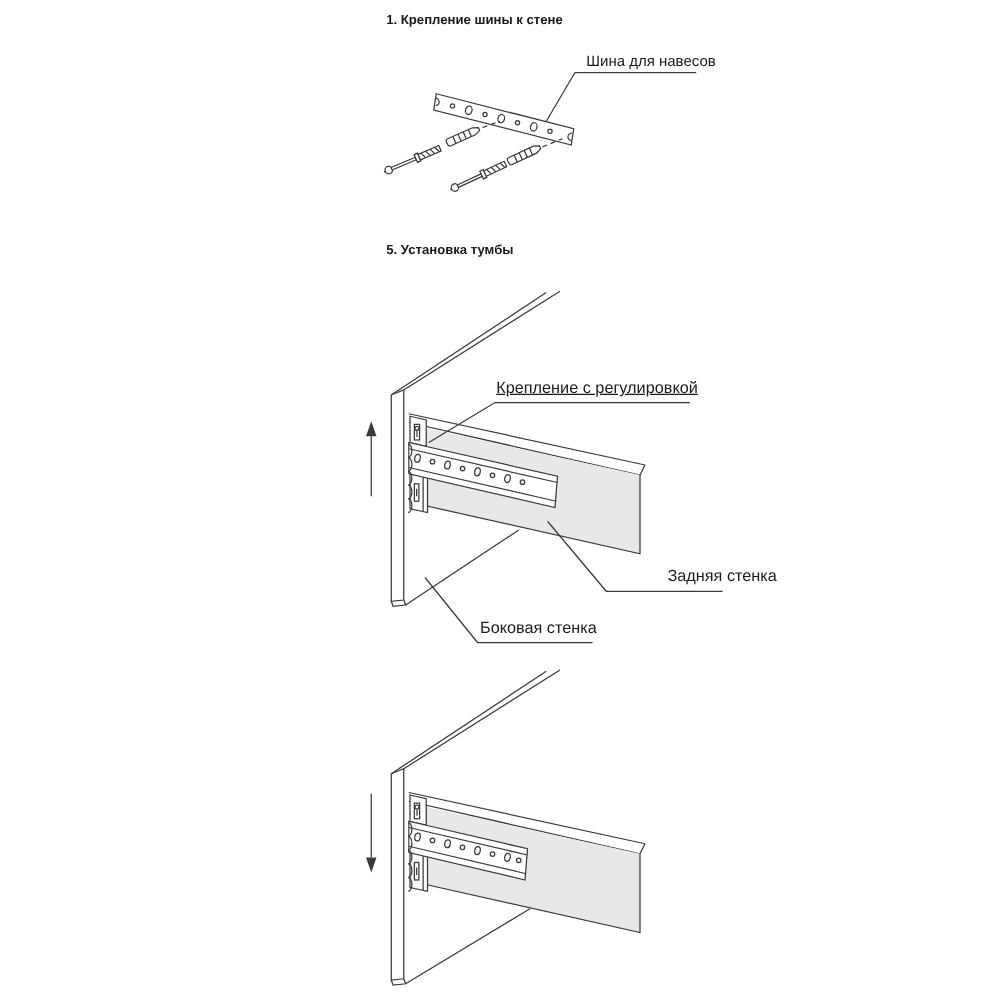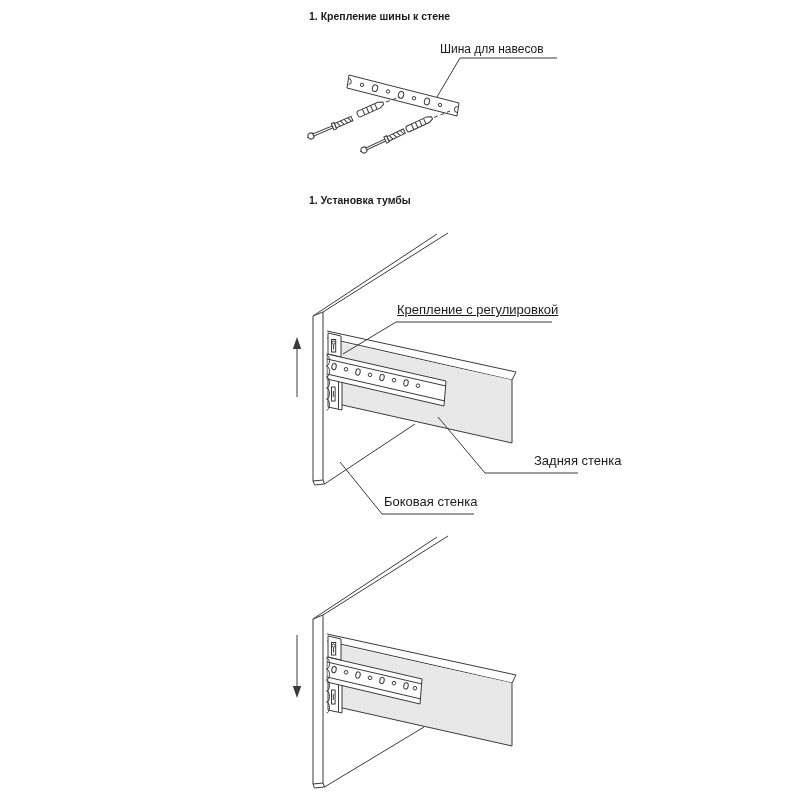--- a/index.html
+++ b/index.html
@@ -181,23 +181,23 @@
       </g>
       <g>
         <line x1="297" y1="635" x2="297" y2="686"></line>
         <path d="M297,698 L292.8,686 L301.2,686 Z" fill="#3a3a3a" stroke="none"></path>
       </g>
     </g>
   </svg>
 
   <div class="heading" style="left:309px;top:10px;">1. Крепление шины к стене</div>
 
-  <div class="lbl small" style="left:440px;top:42px;">Шина для навесов</div>
-
-  <div class="heading" style="left:309px;top:194px;">1. Установка тумбы</div>
+  <div class="lbl small" style="left:469px;top:42px;">Шина для навесов</div>
+
+  <div class="heading" style="left:309px;top:194px;">5. Установка тумбы</div>
 
   <div class="lbl" style="left:397px;top:302px;text-decoration:underline;">Крепление с регулировкой</div>
 
   <div class="lbl" style="left:487px;top:453px;margin-left:47px;">Задняя стенка</div>
 
   <div class="lbl" style="left:384px;top:494px;">Боковая стенка</div>
 
 </div>
 
 </body></html>

